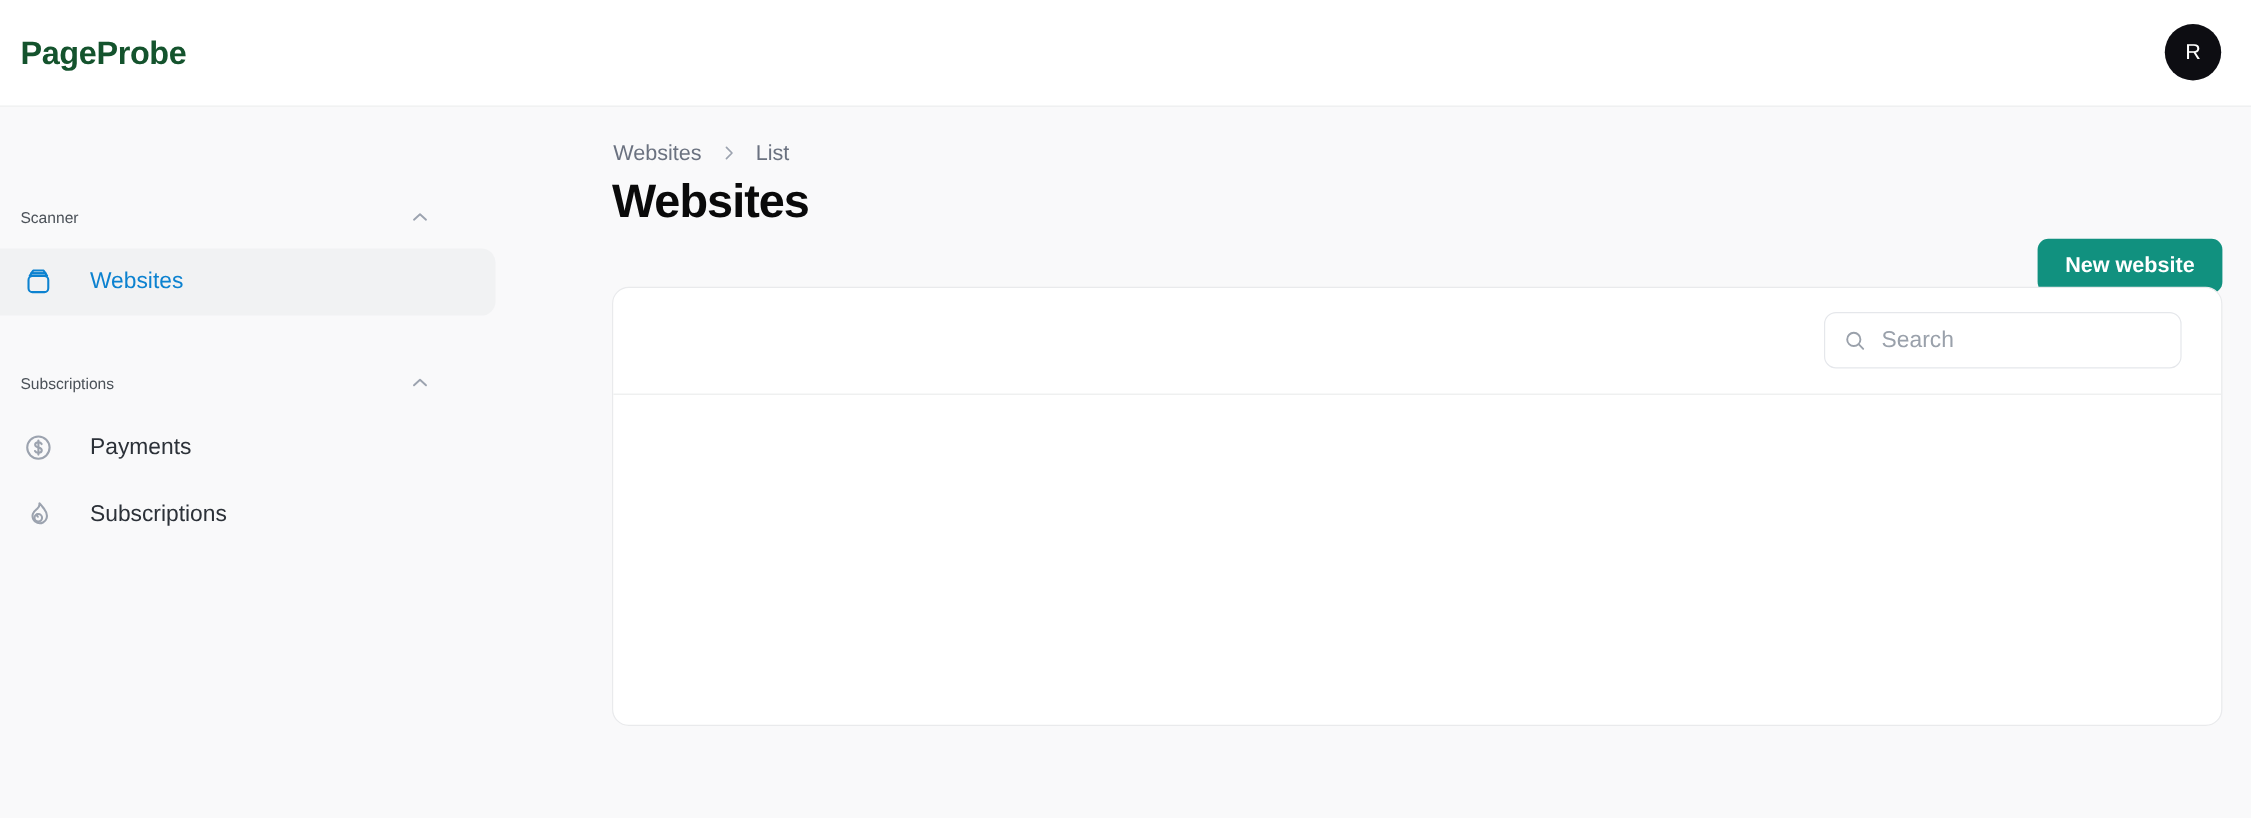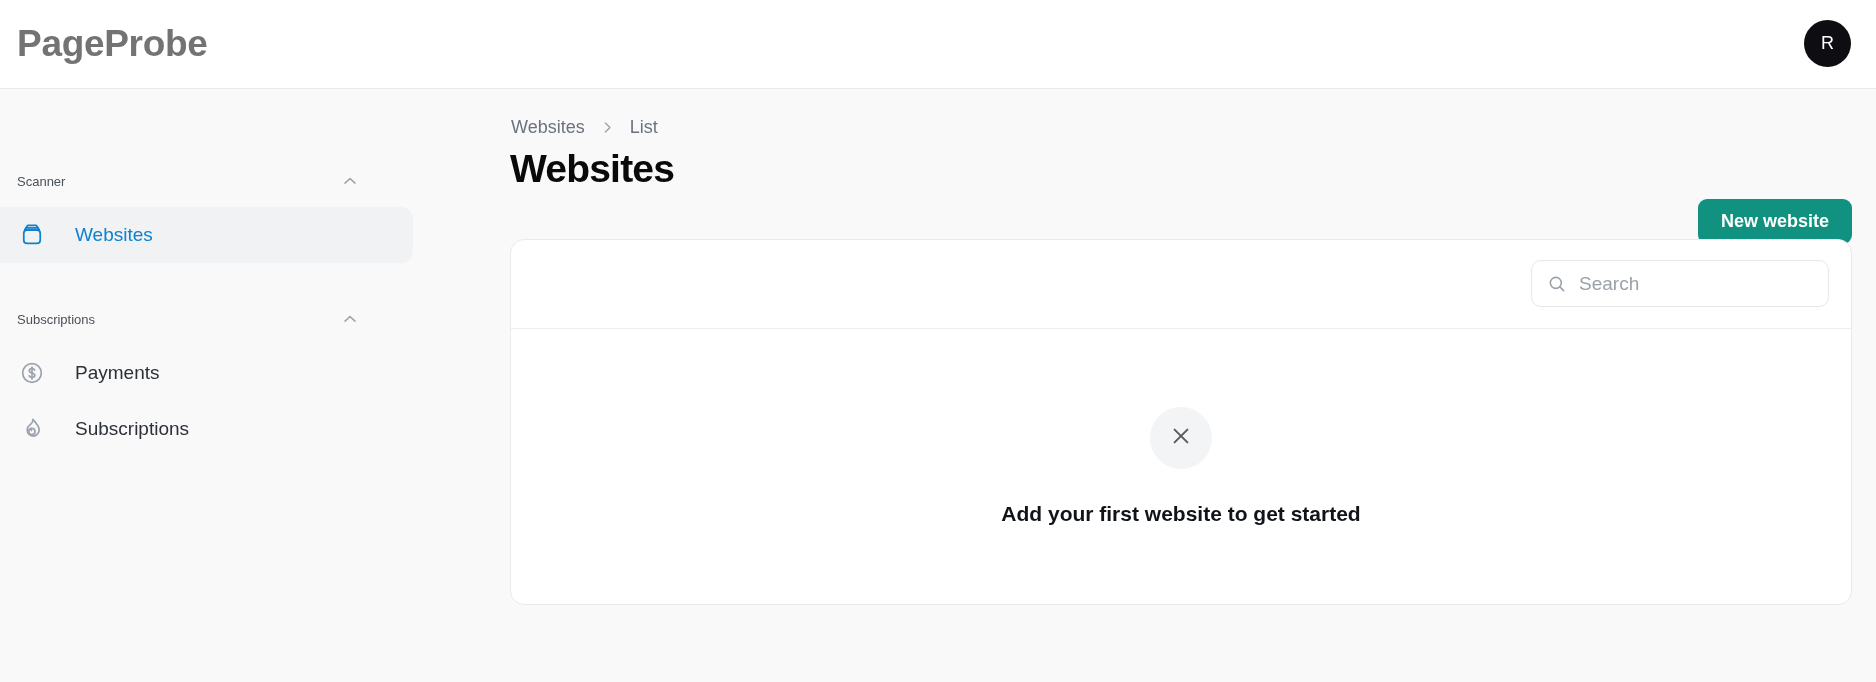--- a/index.html
+++ b/index.html
@@ -24,24 +24,24 @@
     width: 1876px;
     height: 89px;
     background: #ffffff;
     border-bottom: 1px solid #e9eaec;
     display: flex;
     align-items: center;
   }
 
   .brand {
     margin-left: 17px;
-    font-size: 37px;
+    font-size: 27px;
     font-weight: bold;
     letter-spacing: -0.3px;
-    color: #737373;
+    color: #14532d;
   }
 
   .avatar {
     position: absolute;
     right: 25px;
     top: 20px;
     width: 47px;
     height: 47px;
     border-radius: 50%;
     background: #0d0d12;
@@ -200,21 +200,21 @@
   }
 
   .card-toolbar {
     position: relative;
     height: 89px;
     border-bottom: 1px solid #eceded;
   }
 
   .search-wrap {
     position: absolute;
-    right: 22px;
+    right: 33px;
     top: 20px;
     width: 298px;
     height: 47px;
     border: 1px solid #e5e7eb;
     border-radius: 10px;
     background: #ffffff;
     display: flex;
     align-items: center;
     padding-left: 14px;
   }
@@ -357,28 +357,17 @@
           <span class="s-ico">
             <svg width="20" height="20" viewBox="0 0 24 24" fill="none" stroke="#9aa1ab" stroke-width="1.9" stroke-linecap="round" stroke-linejoin="round">
               <circle cx="10.6" cy="10.6" r="6.6"></circle>
               <path d="M15.4 15.4 20 20"></path>
             </svg>
           </span>
           <input class="search-input" type="text" placeholder="Search" style="">
         </div>
       </div>
 
-      <div class="empty-state">
-        <div class="empty-circle">
-          <span>
-            <svg width="28" height="28" viewBox="0 0 24 24" fill="none" stroke="#575c63" stroke-width="1.7" stroke-linecap="round" stroke-linejoin="round">
-              <path d="M6.5 6.5 17.5 17.5"></path>
-              <path d="M17.5 6.5 6.5 17.5"></path>
-            </svg>
-          </span>
-        </div>
-        <div class="empty-text">Add your first website to get started</div>
-      </div>
 
     </section>
 
   </main>
 </div>
 
 </body></html>

